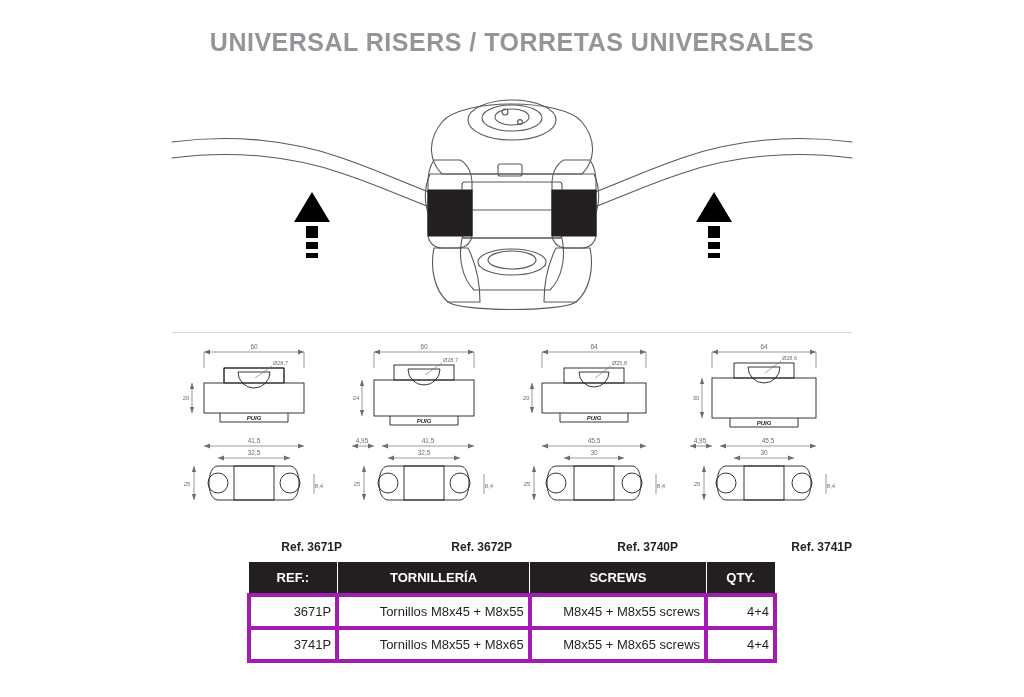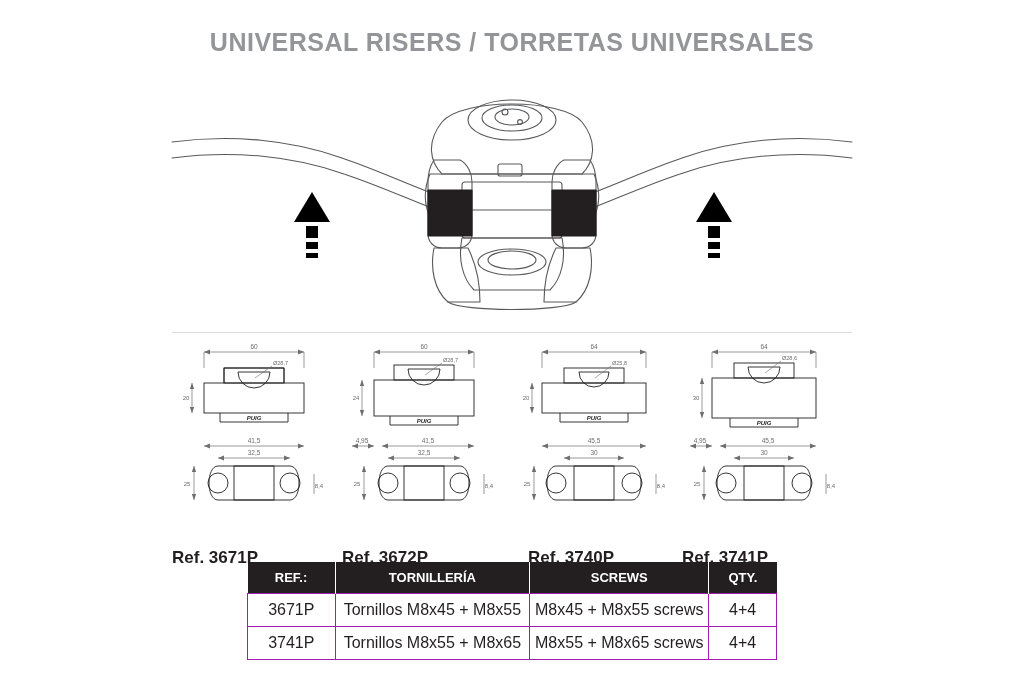--- a/index.html
+++ b/index.html
@@ -42,46 +42,46 @@
   .dwg-col{
     position:absolute;top:0;width:170px;height:210px;
   }
   .dwg-col svg{display:block;}
 
   
   .reflabels{
     position:absolute;left:172px;top:540px;width:680px;height:22px;
   }
   .reflabel{
-    position:absolute;top:0;width:170px;text-align:left;
-    font-size:17px;font-weight:bold;color:#231f20;margin-top:8px;
+    position:absolute;top:0;width:170px;text-align:right;
+    font-size:12px;font-weight:bold;color:#231f20;
   }
 
   
   .tbl-wrap{
     position:absolute;left:247px;top:562px;width:530px;
   }
   table{
     border-collapse:collapse;width:530px;
     font-size:11px;
   }
   thead th{
     background:#231f20;color:#ffffff;
     font-size:13px;font-weight:bold;
     padding:8px 4px;
     text-align:center;
     border-right:1px solid #ffffff;
   }
   thead th:last-child{border-right:none;margin-top:45px;}
   tbody td{
-    border:1px solid #a21caf;
+    border:4px solid #a21caf;
     padding:7px 4px;
-    text-align:center;
+    text-align:right;
     color:#231f20;
-    font-size:16px;
+    font-size:13px;
   }
   tbody td.ref{font-weight:normal;width:80px;}
   tbody td.torn{width:190px;}
   tbody td.scr{width:175px;}
   tbody td.qty{width:60px;}
   .c-ref{width:80px;}
   .c-torn{width:190px;}
   .c-scr{width:175px;}
   .c-qty{width:60px;}
 
@@ -392,21 +392,21 @@
         </g>
         <text x="15" y="148" font-size="6" fill="#6d6e71" text-anchor="middle" font-family="Liberation Sans, sans-serif">25</text>
         <text x="149" y="150" font-size="6" fill="#6d6e71" text-anchor="middle" font-family="Liberation Sans, sans-serif">8,4</text>
       </svg>
     </div>
   </div>
 
   <div class="reflabels">
     <div class="reflabel" style="left:0px;">Ref. 3671P</div>
     <div class="reflabel" style="left:170px;">Ref. 3672P</div>
-    <div class="reflabel" style="left:356px;">Ref. 3740P</div>
+    <div class="reflabel" style="left:336px;">Ref. 3740P</div>
     <div class="reflabel" style="left:510px;">Ref. 3741P</div>
   </div>
 
   <div class="tbl-wrap">
     <table>
       <thead>
         <tr>
           <th class="c-ref">REF.:</th>
           <th class="c-torn">TORNILLERÍA</th>
           <th class="c-scr">SCREWS</th>

